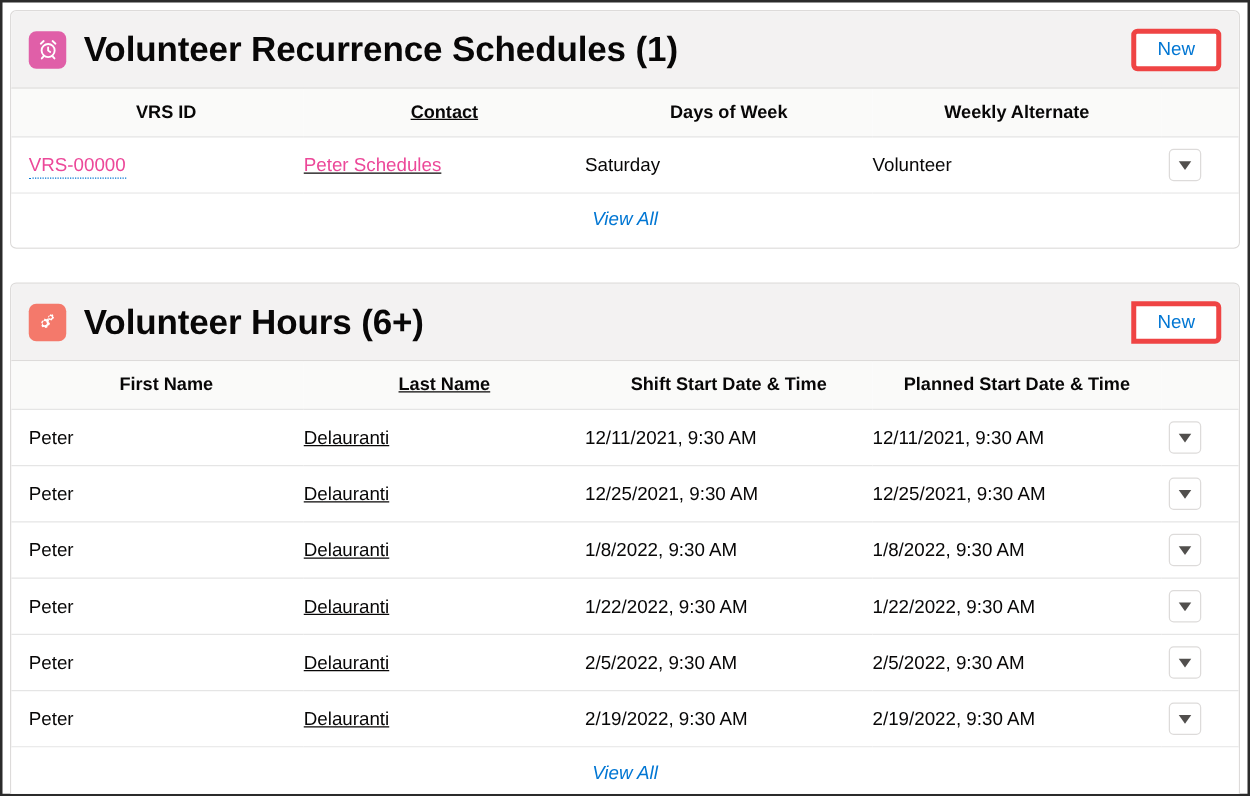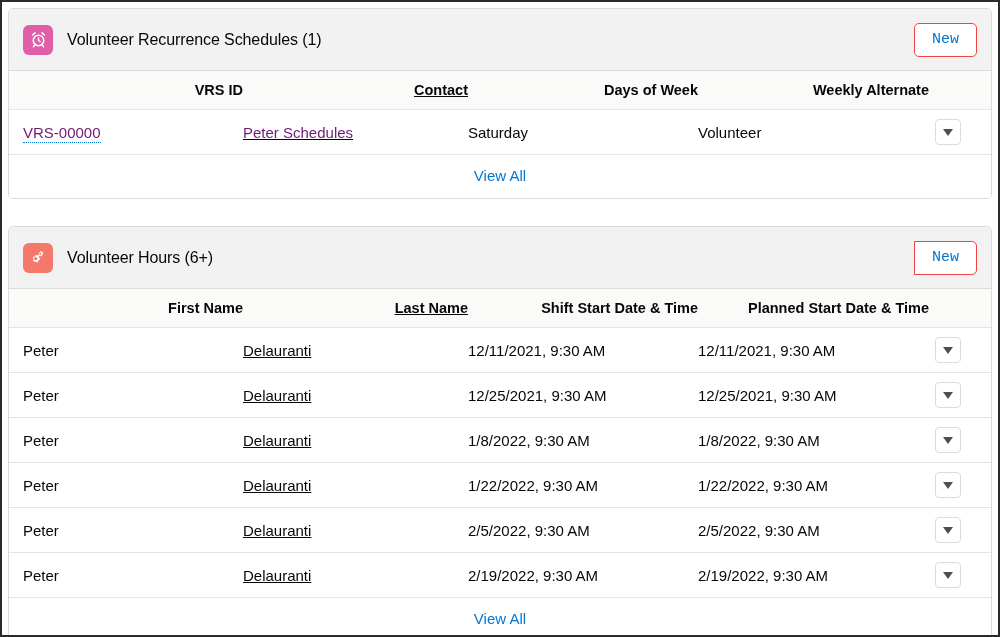--- a/index.html
+++ b/index.html
@@ -47,59 +47,59 @@
     border-radius: 6px;
     flex: 0 0 auto;
     display: flex;
     align-items: center;
     justify-content: center;
     margin-right: 14px;
   }
   .header-icon svg { display: block; }
 
   .card-title {
-    font-size: 16px;
-    font-weight: normal;
+    font-size: 28px;
+    font-weight: bold;
     color: #080707;
     letter-spacing: -0.1px;
     flex: 1 1 auto;
     white-space: nowrap;
   }
 
   
   .btn {
     display: inline-flex;
     align-items: center;
     justify-content: center;
     height: 34px;
     padding: 0 17px;
     background: #ffffff;
-    border: 1px solid #ef4444;
+    border: 4px solid #ef4444;
     border-radius: 5px;
     color: #0176d3;
     font-size: 15px;
-    font-family: Liberation Mono, monospace;
+    font-family: Liberation Sans, sans-serif;
     line-height: 1;
     cursor: pointer;
     white-space: nowrap;
   }
   .btn-group { display: inline-flex; }
   .btn-group .btn { border-radius: 0; margin-left: -1px; }
   .btn-group .btn:first-child { border-radius: 5px 0 0 5px; margin-left: 0; }
   .btn-group .btn:last-child  { border-radius: 0 5px 5px 0; }
 
   
   table {
     width: 100%;
     border-collapse: collapse;
     table-layout: fixed;
   }
   thead tr { background: #fafaf9; }
   thead th {
-    text-align: right;
+    text-align: center;
     font-size: 14.5px;
     font-weight: bold;
     color: #080707;
     padding: 11px 0 11px 0;
     border-bottom: 1px solid #e5e5e5;
     white-space: nowrap;
   }
   tbody td {
     font-size: 15px;
     color: #080707;
@@ -111,21 +111,21 @@
   tbody tr:last-child td { border-bottom: 1px solid #e5e5e5; }
 
   
   .c1 { width: 234px; padding-left: 14px !important; }
   .c2 { width: 225px; text-decoration: underline; }
   .c3 { width: 230px; }
   .c4 { width: auto; }
   .c5 { width: 62px; }
 
   a.link {
-    color: #701a75;
+    color: #ec4899;
     text-decoration: none;
     cursor: pointer;
   }
   a.link.dotted {
     border-bottom: 1px dotted #0176d3;
     padding-bottom: 1px;
   }
 
   
   .rowmenu {
@@ -151,20 +151,21 @@
   .card-footer {
     text-align: center;
     padding: 12px 0 13px 0;
     background: #ffffff;
   }
   .card-footer a {
     color: #0176d3;
     font-size: 15px;
     text-decoration: none;
     cursor: pointer;
+    font-style: italic;
   }
 </style>
 </head>
 <body>
 
 <div id="page">
 
   <div class="card">
 
     <div class="card-header">

